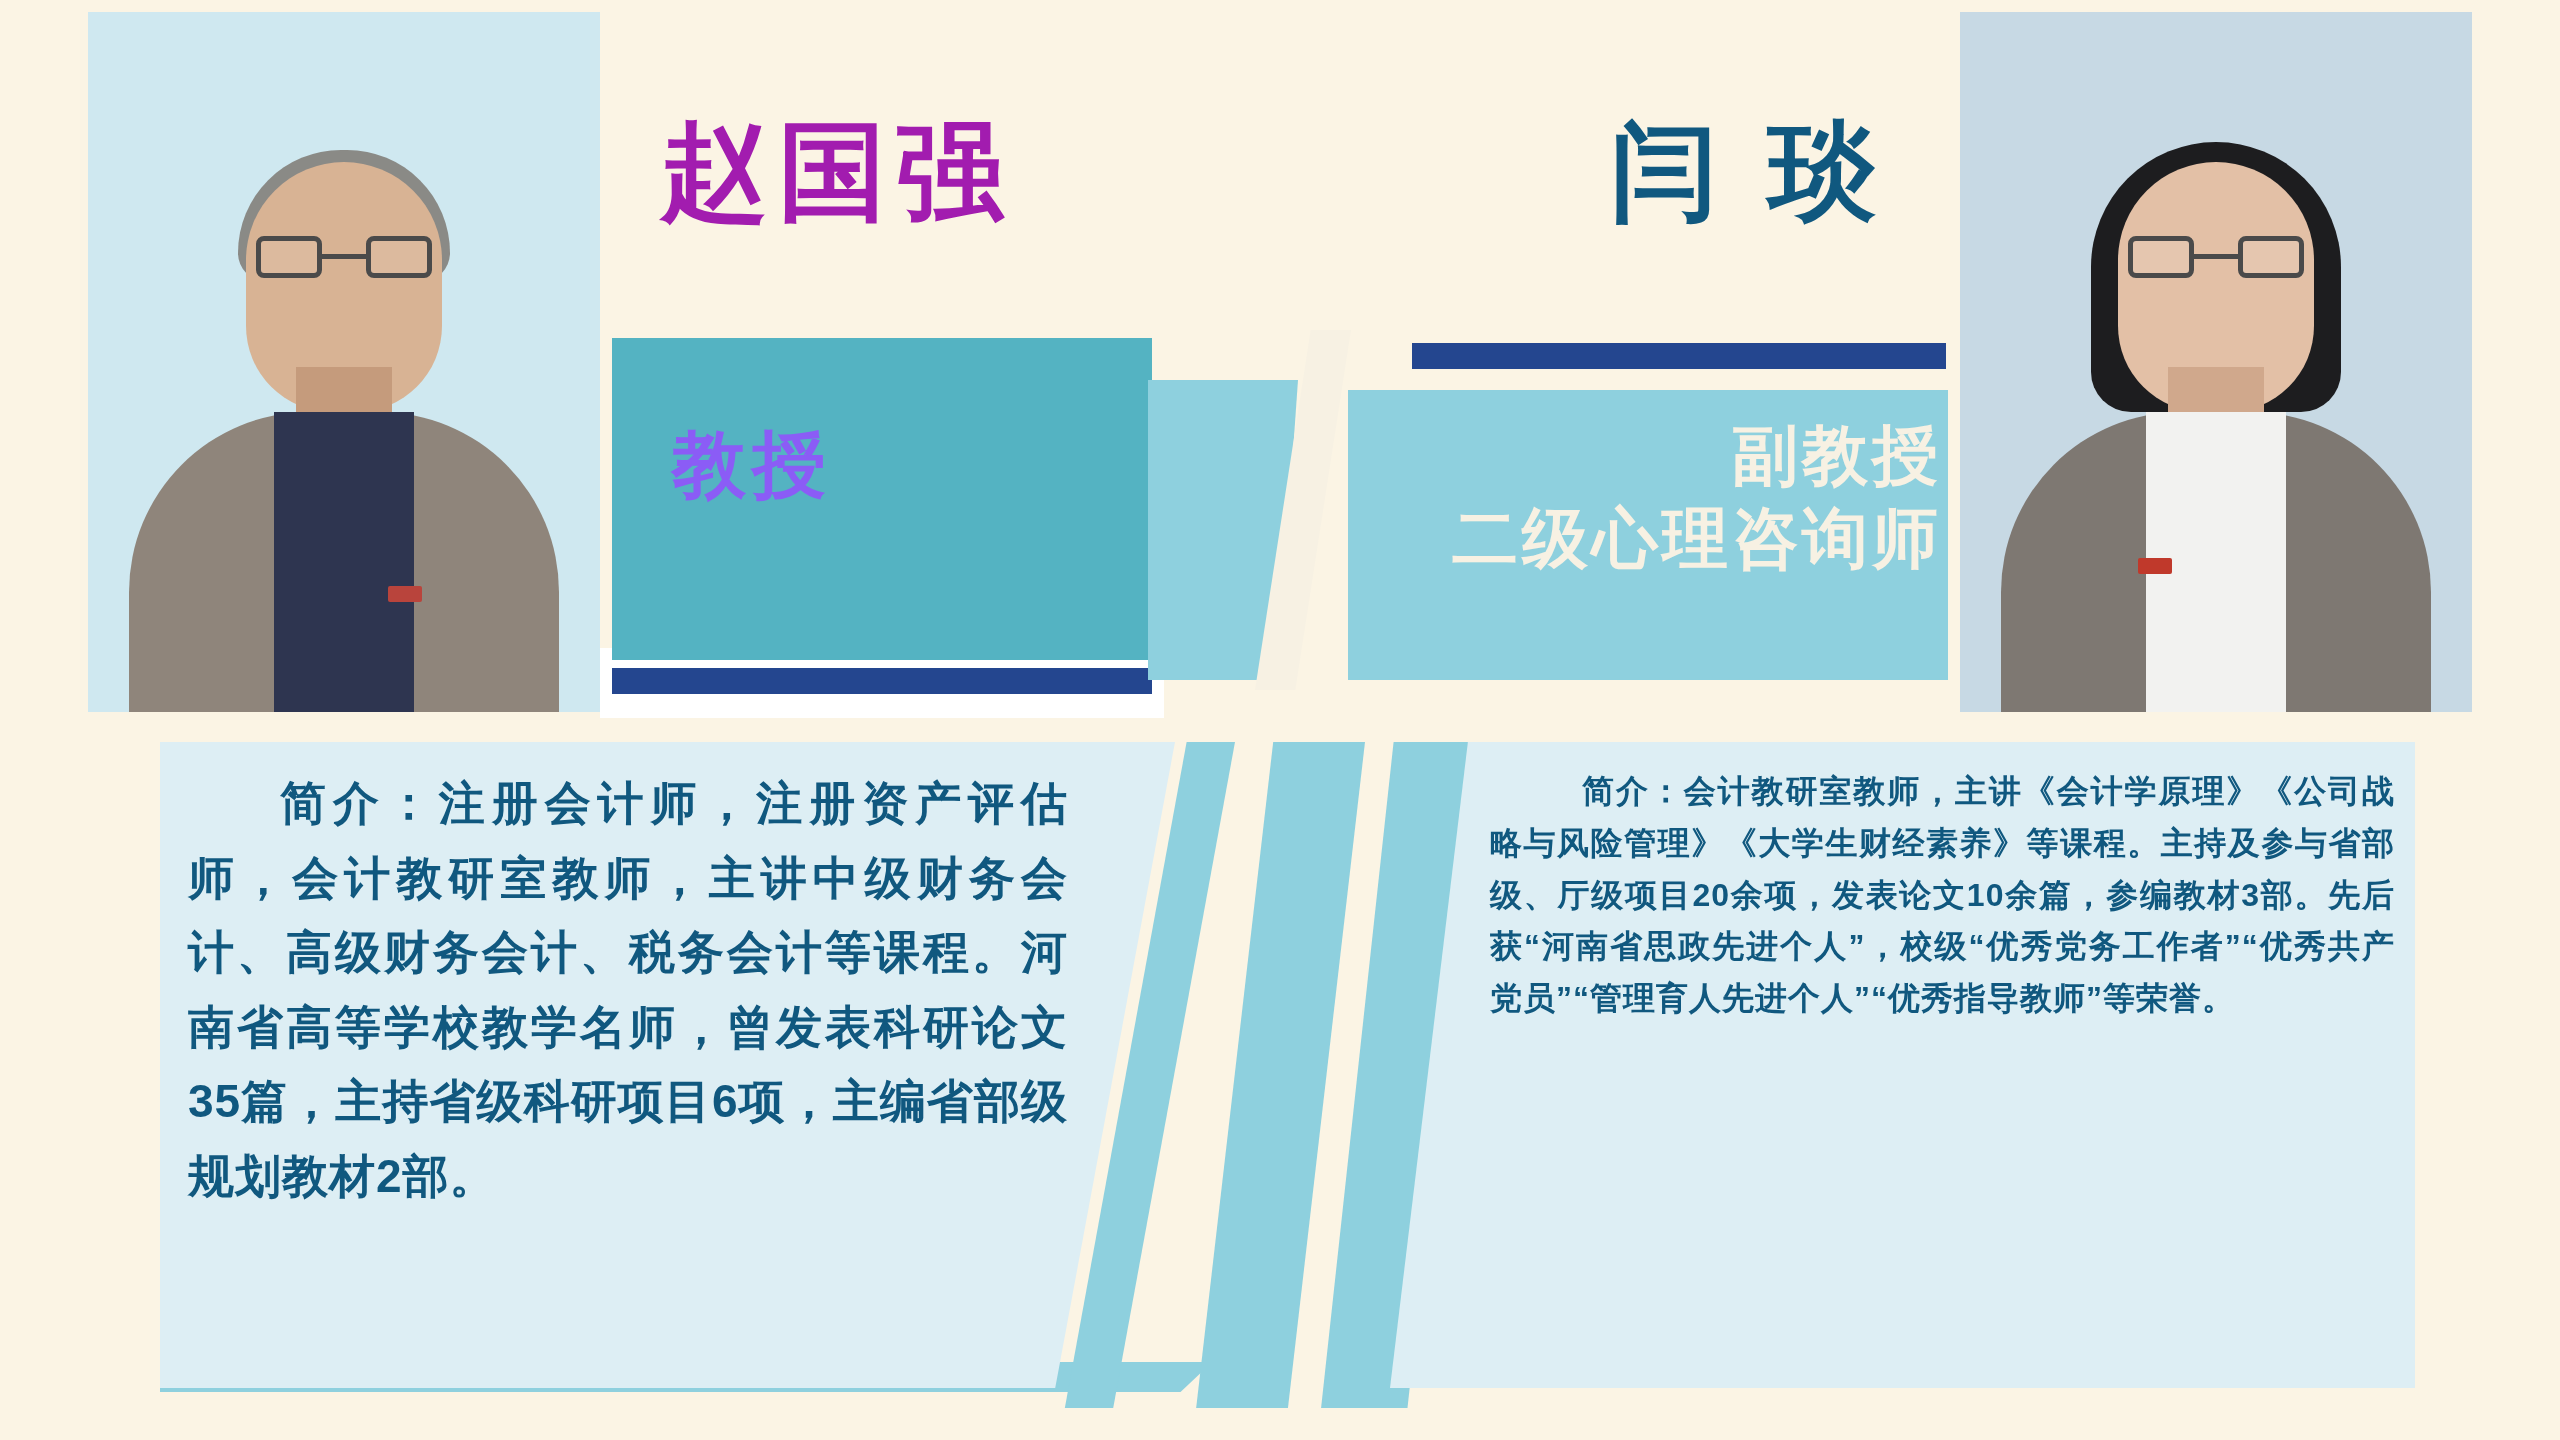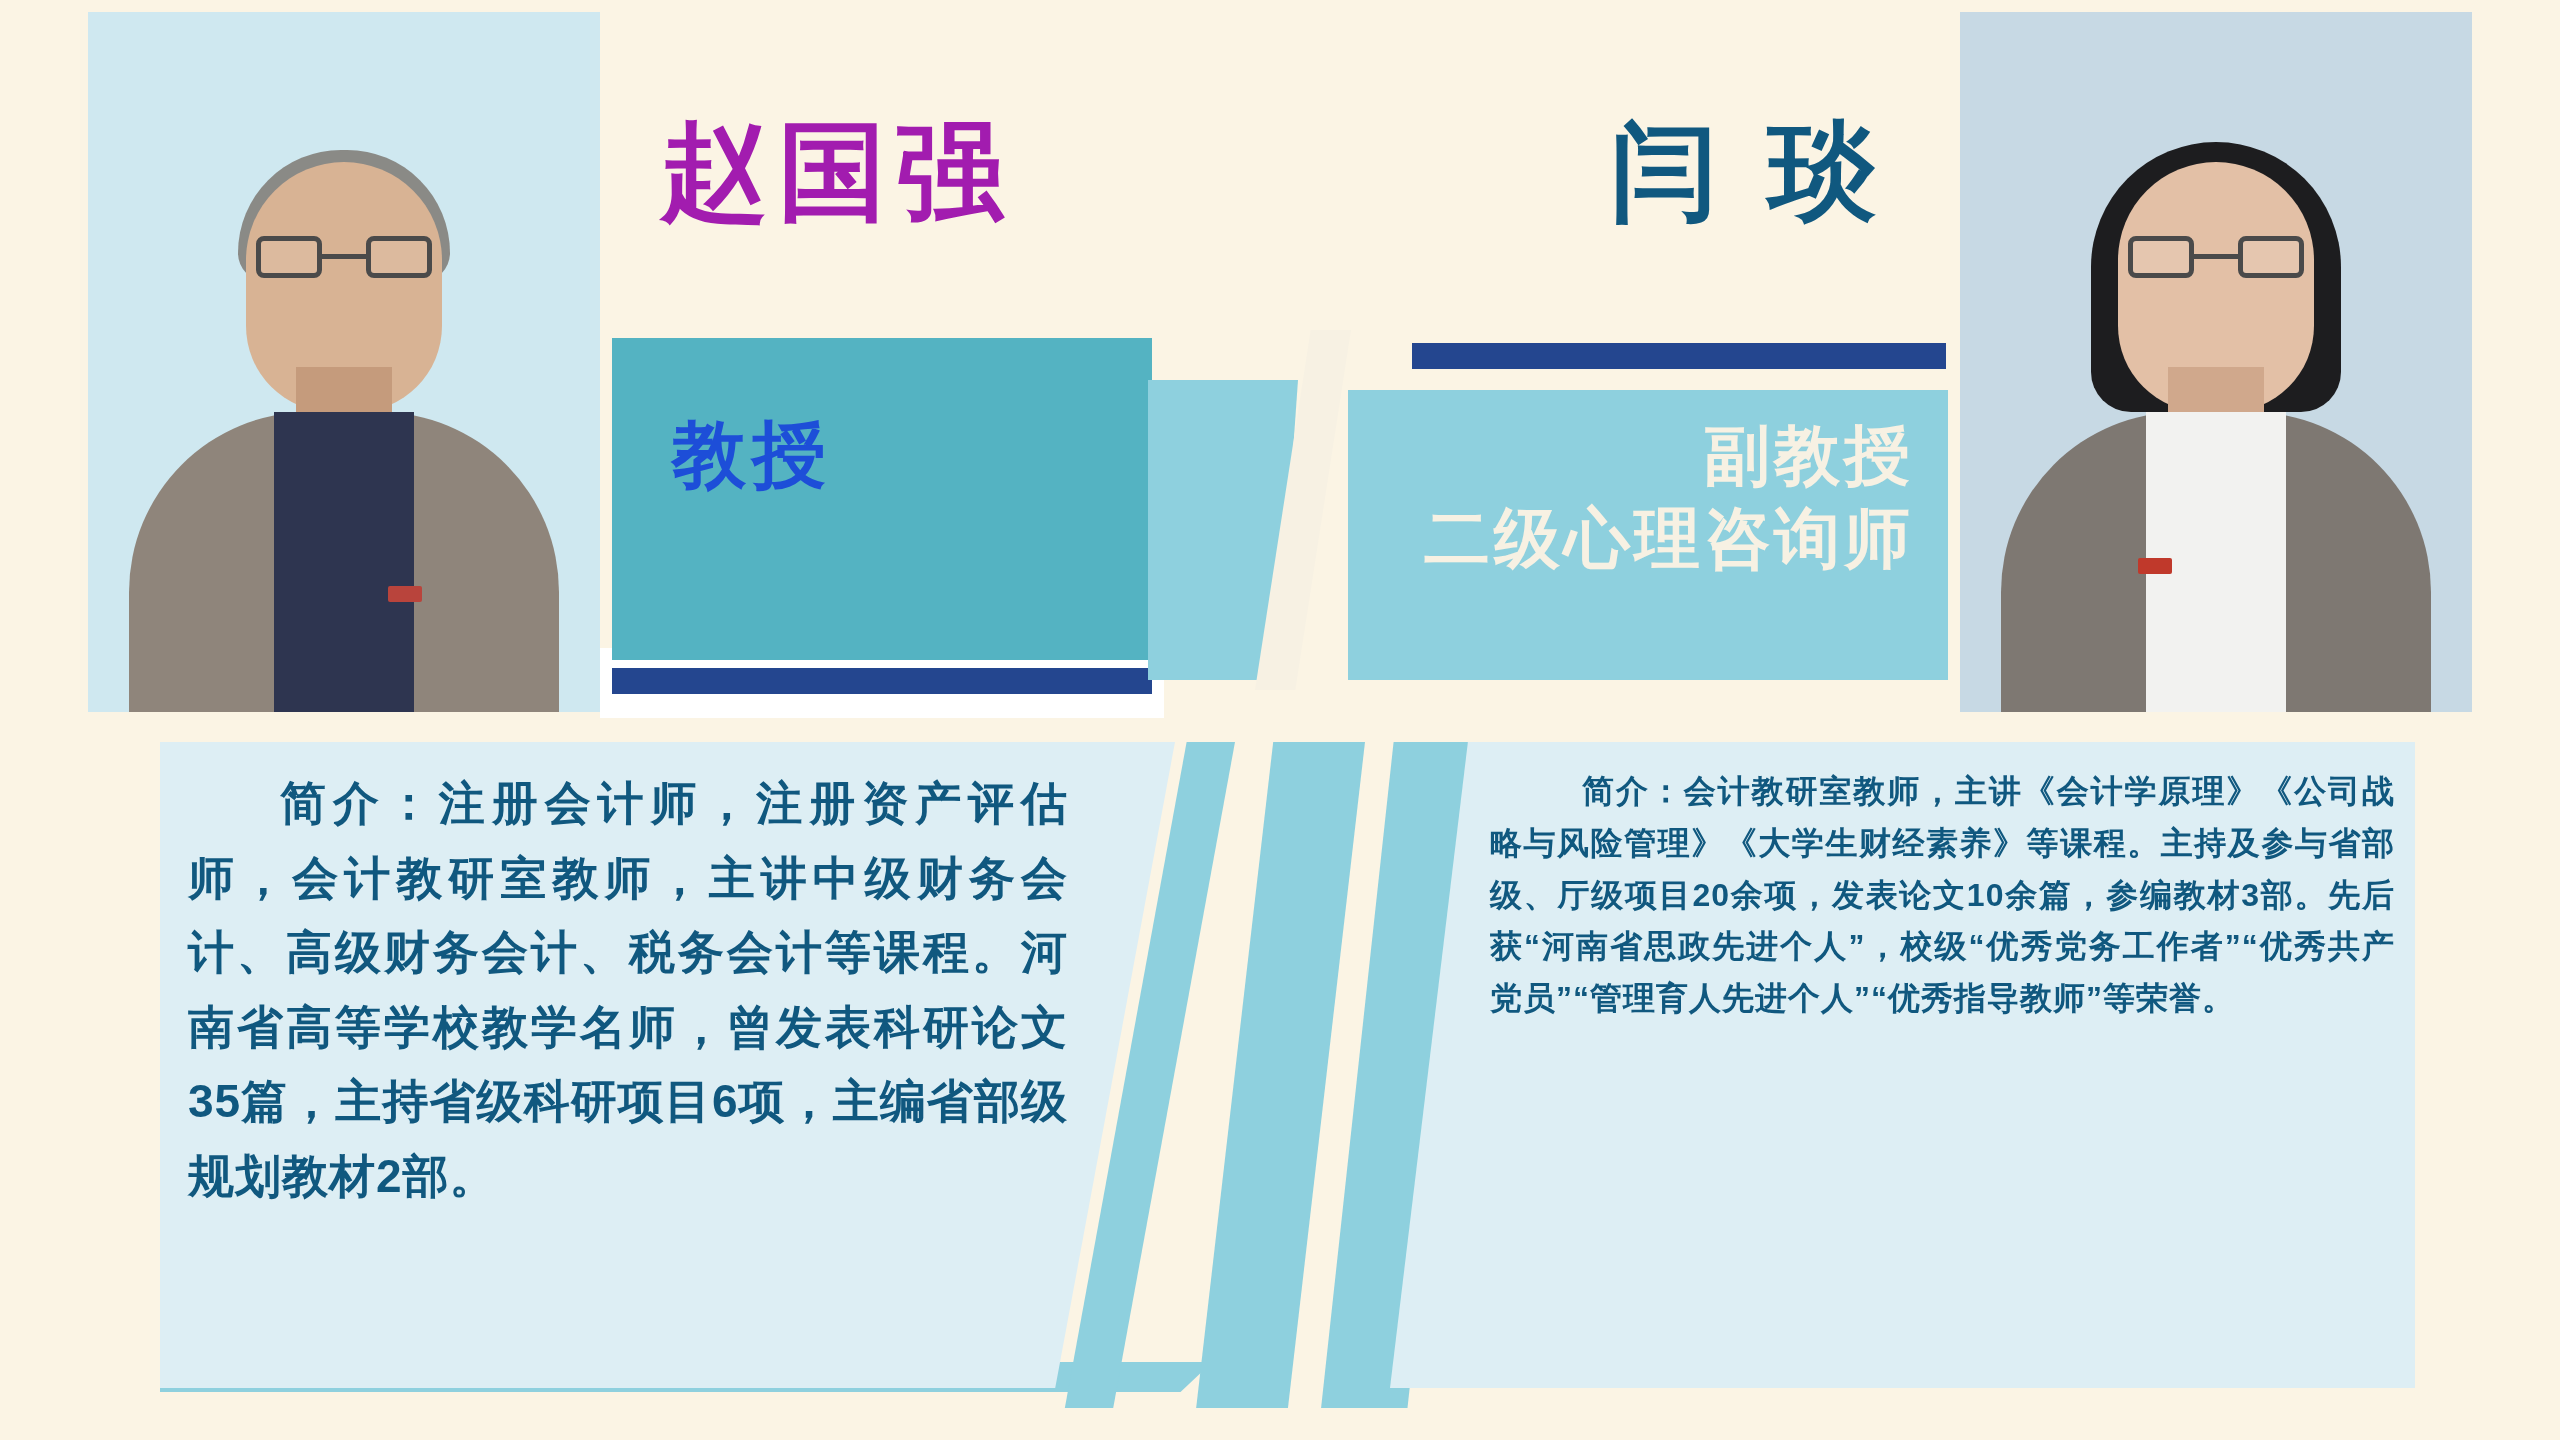--- a/index.html
+++ b/index.html
@@ -35,37 +35,37 @@
   .p-glasses b{position:absolute;left:66px;top:18px;width:44px;height:5px;background:#4a4a4a;}
   .p-badge{position:absolute;width:34px;height:16px;border-radius:2px;}
 
   
   .name-left{position:absolute;left:660px;top:118px;font-size:108px;font-weight:bold;
     color:#a21caf;letter-spacing:10px;line-height:1;white-space:nowrap;}
   .name-right{position:absolute;left:1610px;top:118px;font-size:108px;font-weight:bold;
     color:#10587f;letter-spacing:10px;line-height:1;white-space:nowrap;text-align:center;}
 
   .teal-left{position:absolute;left:612px;top:338px;width:540px;height:322px;background:#54b3c2;}
-  .role-left{position:absolute;left:672px;top:418px;font-size:74px;font-weight:bold;
-    color:#1d4ed8;letter-spacing:6px;line-height:1;white-space:nowrap;}
+  .role-left{position:absolute;left:672px;top:428px;font-size:74px;font-weight:bold;
+    color:#8b5cf6;letter-spacing:6px;line-height:1;white-space:nowrap;}
   .bar-left{position:absolute;left:612px;top:668px;width:540px;height:26px;background:#24468f;}
   .barbg-left{position:absolute;left:600px;top:648px;width:564px;height:70px;background:#ffffff;}
 
   .tealtrap-left{position:absolute;left:1148px;top:380px;width:150px;height:300px;
     background:#8ed0de;clip-path:polygon(0 0,100% 0,86% 100%,0 100%);}
 
   
   .slash-top{position:absolute;left:1255px;top:330px;width:96px;height:360px;
     background:#f7f1e3;clip-path:polygon(58% 0,100% 0,42% 100%,0 100%);}
 
   
   .bar-right{position:absolute;left:1412px;top:343px;width:534px;height:26px;background:#24468f;}
   .teal-right{position:absolute;left:1348px;top:390px;width:600px;height:290px;background:#8ed0de;}
   .role-right{position:absolute;left:1348px;top:414px;width:566px;text-align:right;
-    font-size:66px;font-weight:bold;color:#f7f1e3;letter-spacing:4px;line-height:1.26;}
+    font-size:66px;font-weight:bold;color:#f7f1e3;letter-spacing:4px;line-height:1.26;padding-left:28px;}
 
   
   .bio-left{position:absolute;left:160px;top:742px;width:1015px;height:646px;
     background:#ddeef4;clip-path:polygon(0 0,100% 0,88.2% 100%,0 100%);}
   .bio-left-edge{position:absolute;left:160px;top:742px;width:1075px;height:676px;
     background:#8ed0de;clip-path:polygon(95.5% 0,100% 0,88.5% 100%,84% 100%);}
   .bio-left-under{position:absolute;left:160px;top:1362px;width:1063px;height:30px;
     background:#8ed0de;clip-path:polygon(0 0,99% 0,96% 100%,0 100%);}
   .bio-left-text{position:absolute;left:188px;top:766px;width:880px;
     font-size:46px;font-weight:bold;color:#10587f;line-height:1.62;

